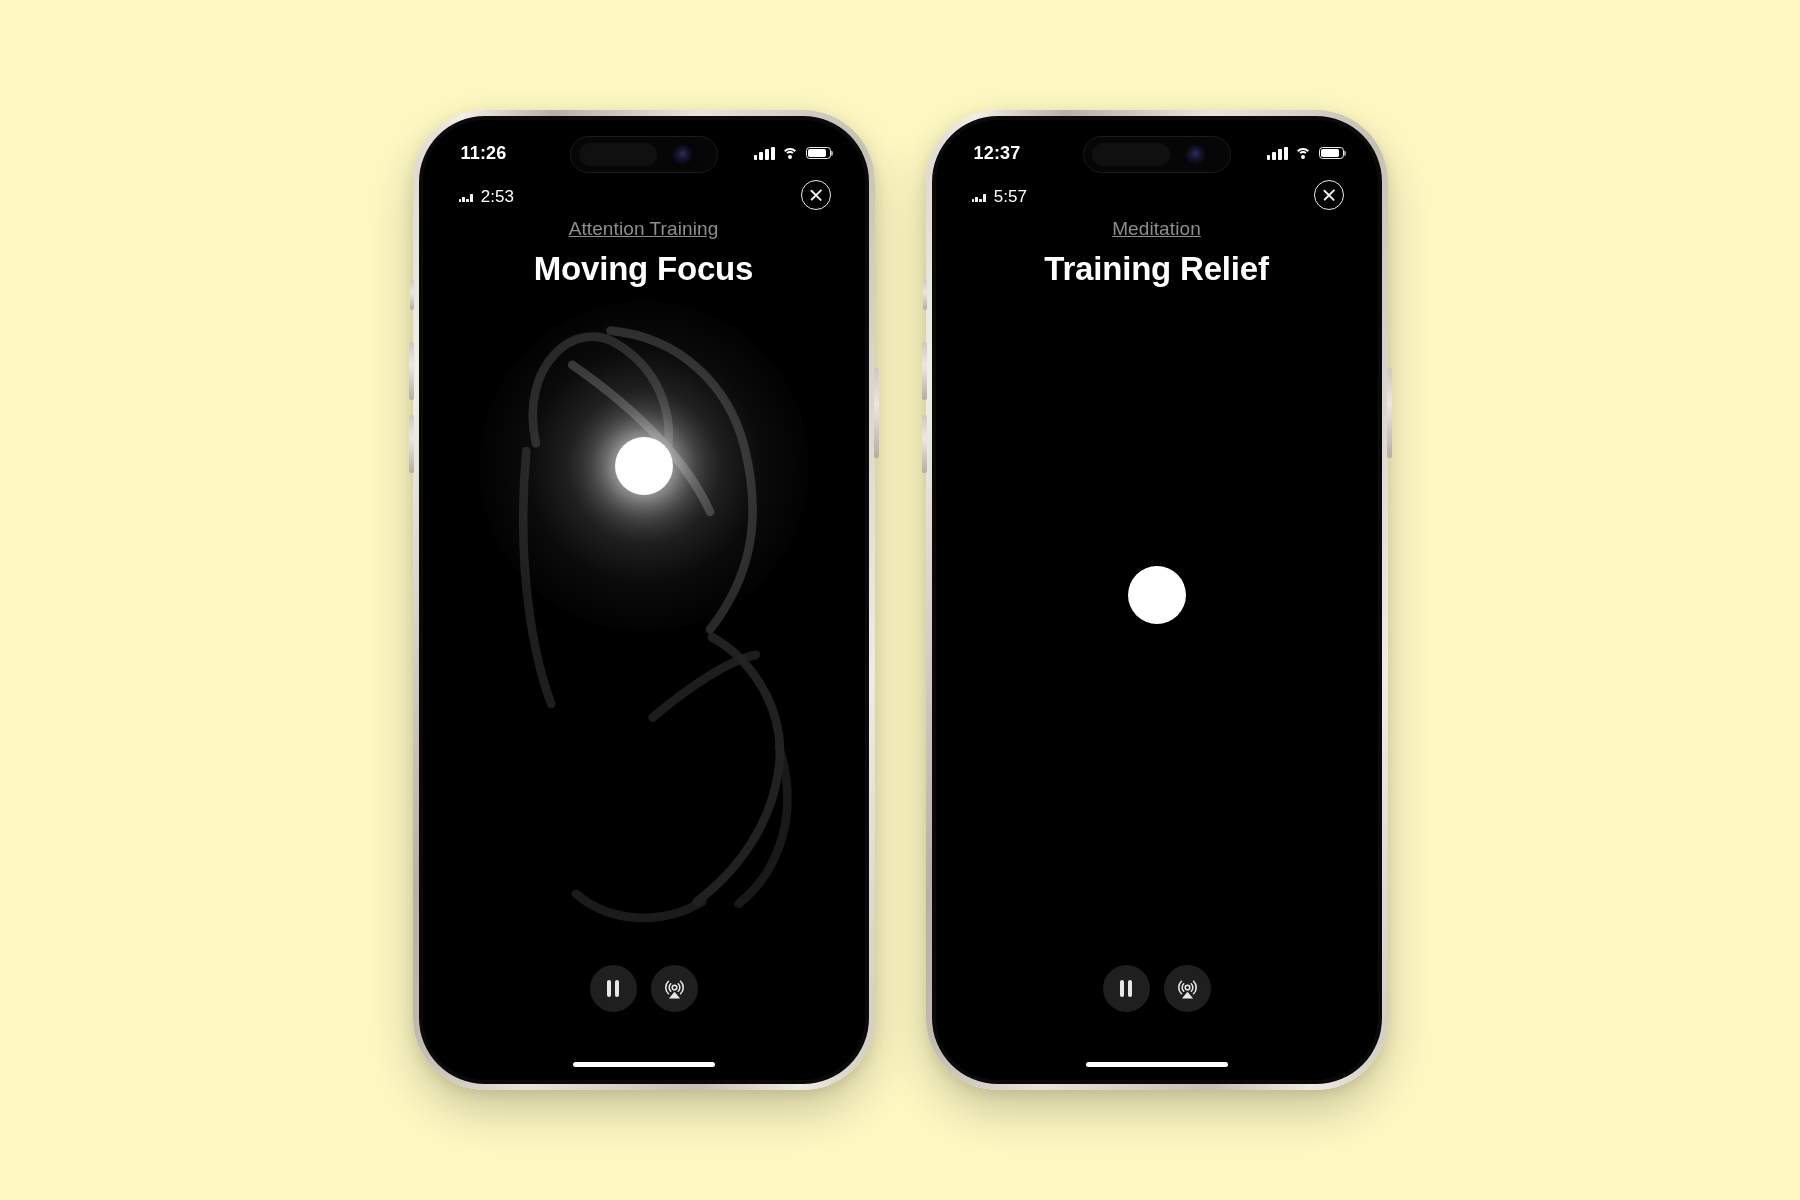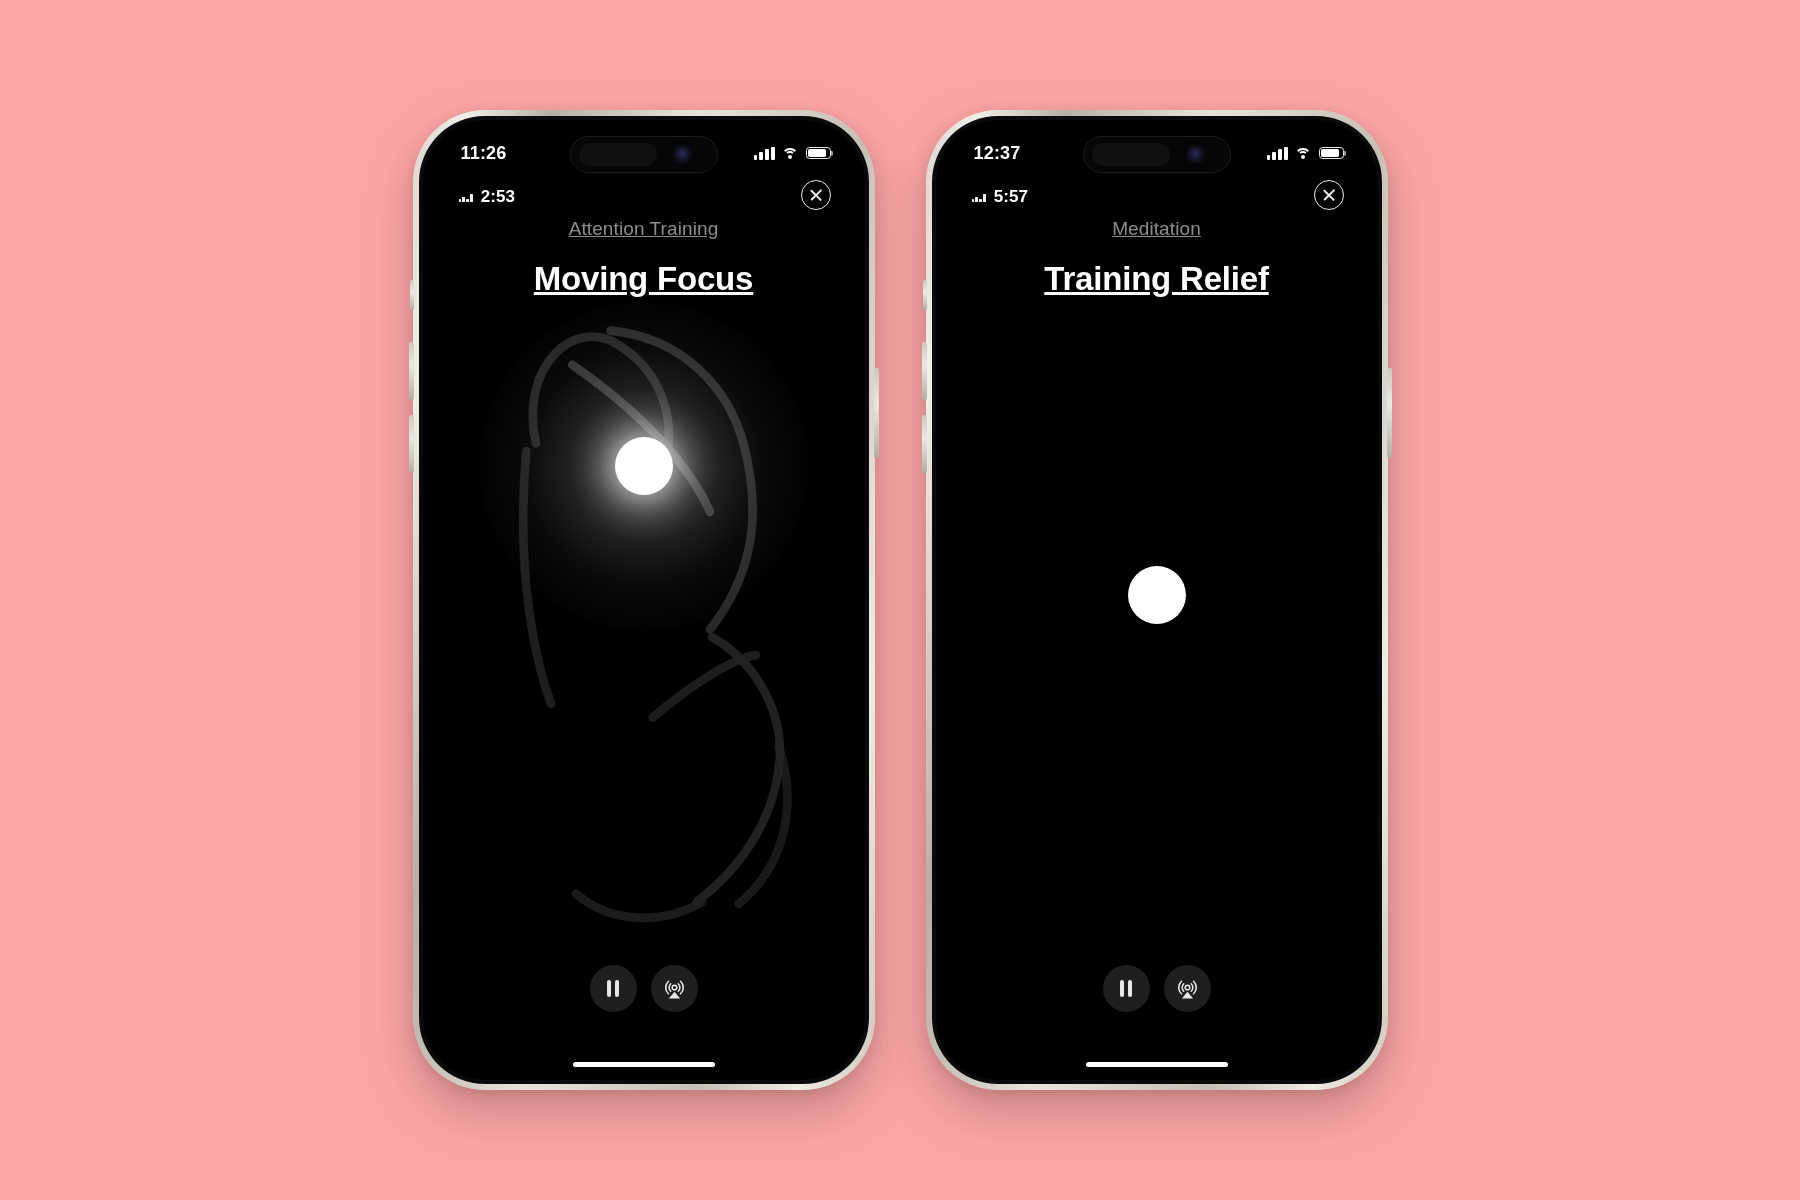--- a/index.html
+++ b/index.html
@@ -5,21 +5,21 @@
   * { margin:0; padding:0; box-sizing:border-box; }
   html, body {
     width:1800px; height:1200px;
     background:#f5f5f5;
     font-family:"Liberation Sans", sans-serif;
     overflow:hidden;
   }
   .stage {
     position:relative;
     width:1800px; height:1200px;
-    background:#fca5a5;
+    background:#fef9c3;
     display:flex;
     align-items:center;
     justify-content:center;
     gap:51px;
   }
 
   
   .phone {
     position:relative;
     width:462px;
@@ -139,21 +139,21 @@
     top:68px; left:36px;
     display:flex; align-items:flex-end; gap:8px;
     z-index:7;
   }
   .minibars { display:flex; align-items:flex-end; gap:1.6px; height:9px; padding-bottom:3px;}
   .minibars i { display:block; width:2.4px; background:#fff; border-radius:.6px; }
   .minibars i:nth-child(1){ height:3px; opacity:.95; }
   .minibars i:nth-child(2){ height:4.6px; opacity:.95;}
   .minibars i:nth-child(3){ height:3px; opacity:.95;}
   .minibars i:nth-child(4){ height:8px; opacity:.95;}
-  .elapsed { color:#fff; font-size:17px; font-weight:700; line-height:1; }
+  .elapsed { color:#fff; font-size:17px; font-weight:400; line-height:1; }
 
   
   .close-btn {
     position:absolute;
     top:60px; right:34px;
     width:30px; height:30px;
     border-radius:50%;
     border:1.6px solid rgba(255,255,255,.92);
     z-index:9;
     cursor:pointer;
@@ -180,22 +180,21 @@
     font-size:19px;
     font-weight:400;
     letter-spacing:.1px;
     text-decoration:underline;
   }
   .title {
     color:#ffffff;
     font-size:33px;
     font-weight:bold;
     letter-spacing:-.2px;
-    margin-top:20px;
-    text-decoration:underline;
+    margin-top:10px;
   }
 
   
   .canvas-area {
     position:absolute;
     inset:0;
     z-index:3;
   }
   .trails { position:absolute; inset:0; width:100%; height:100%; }
 

